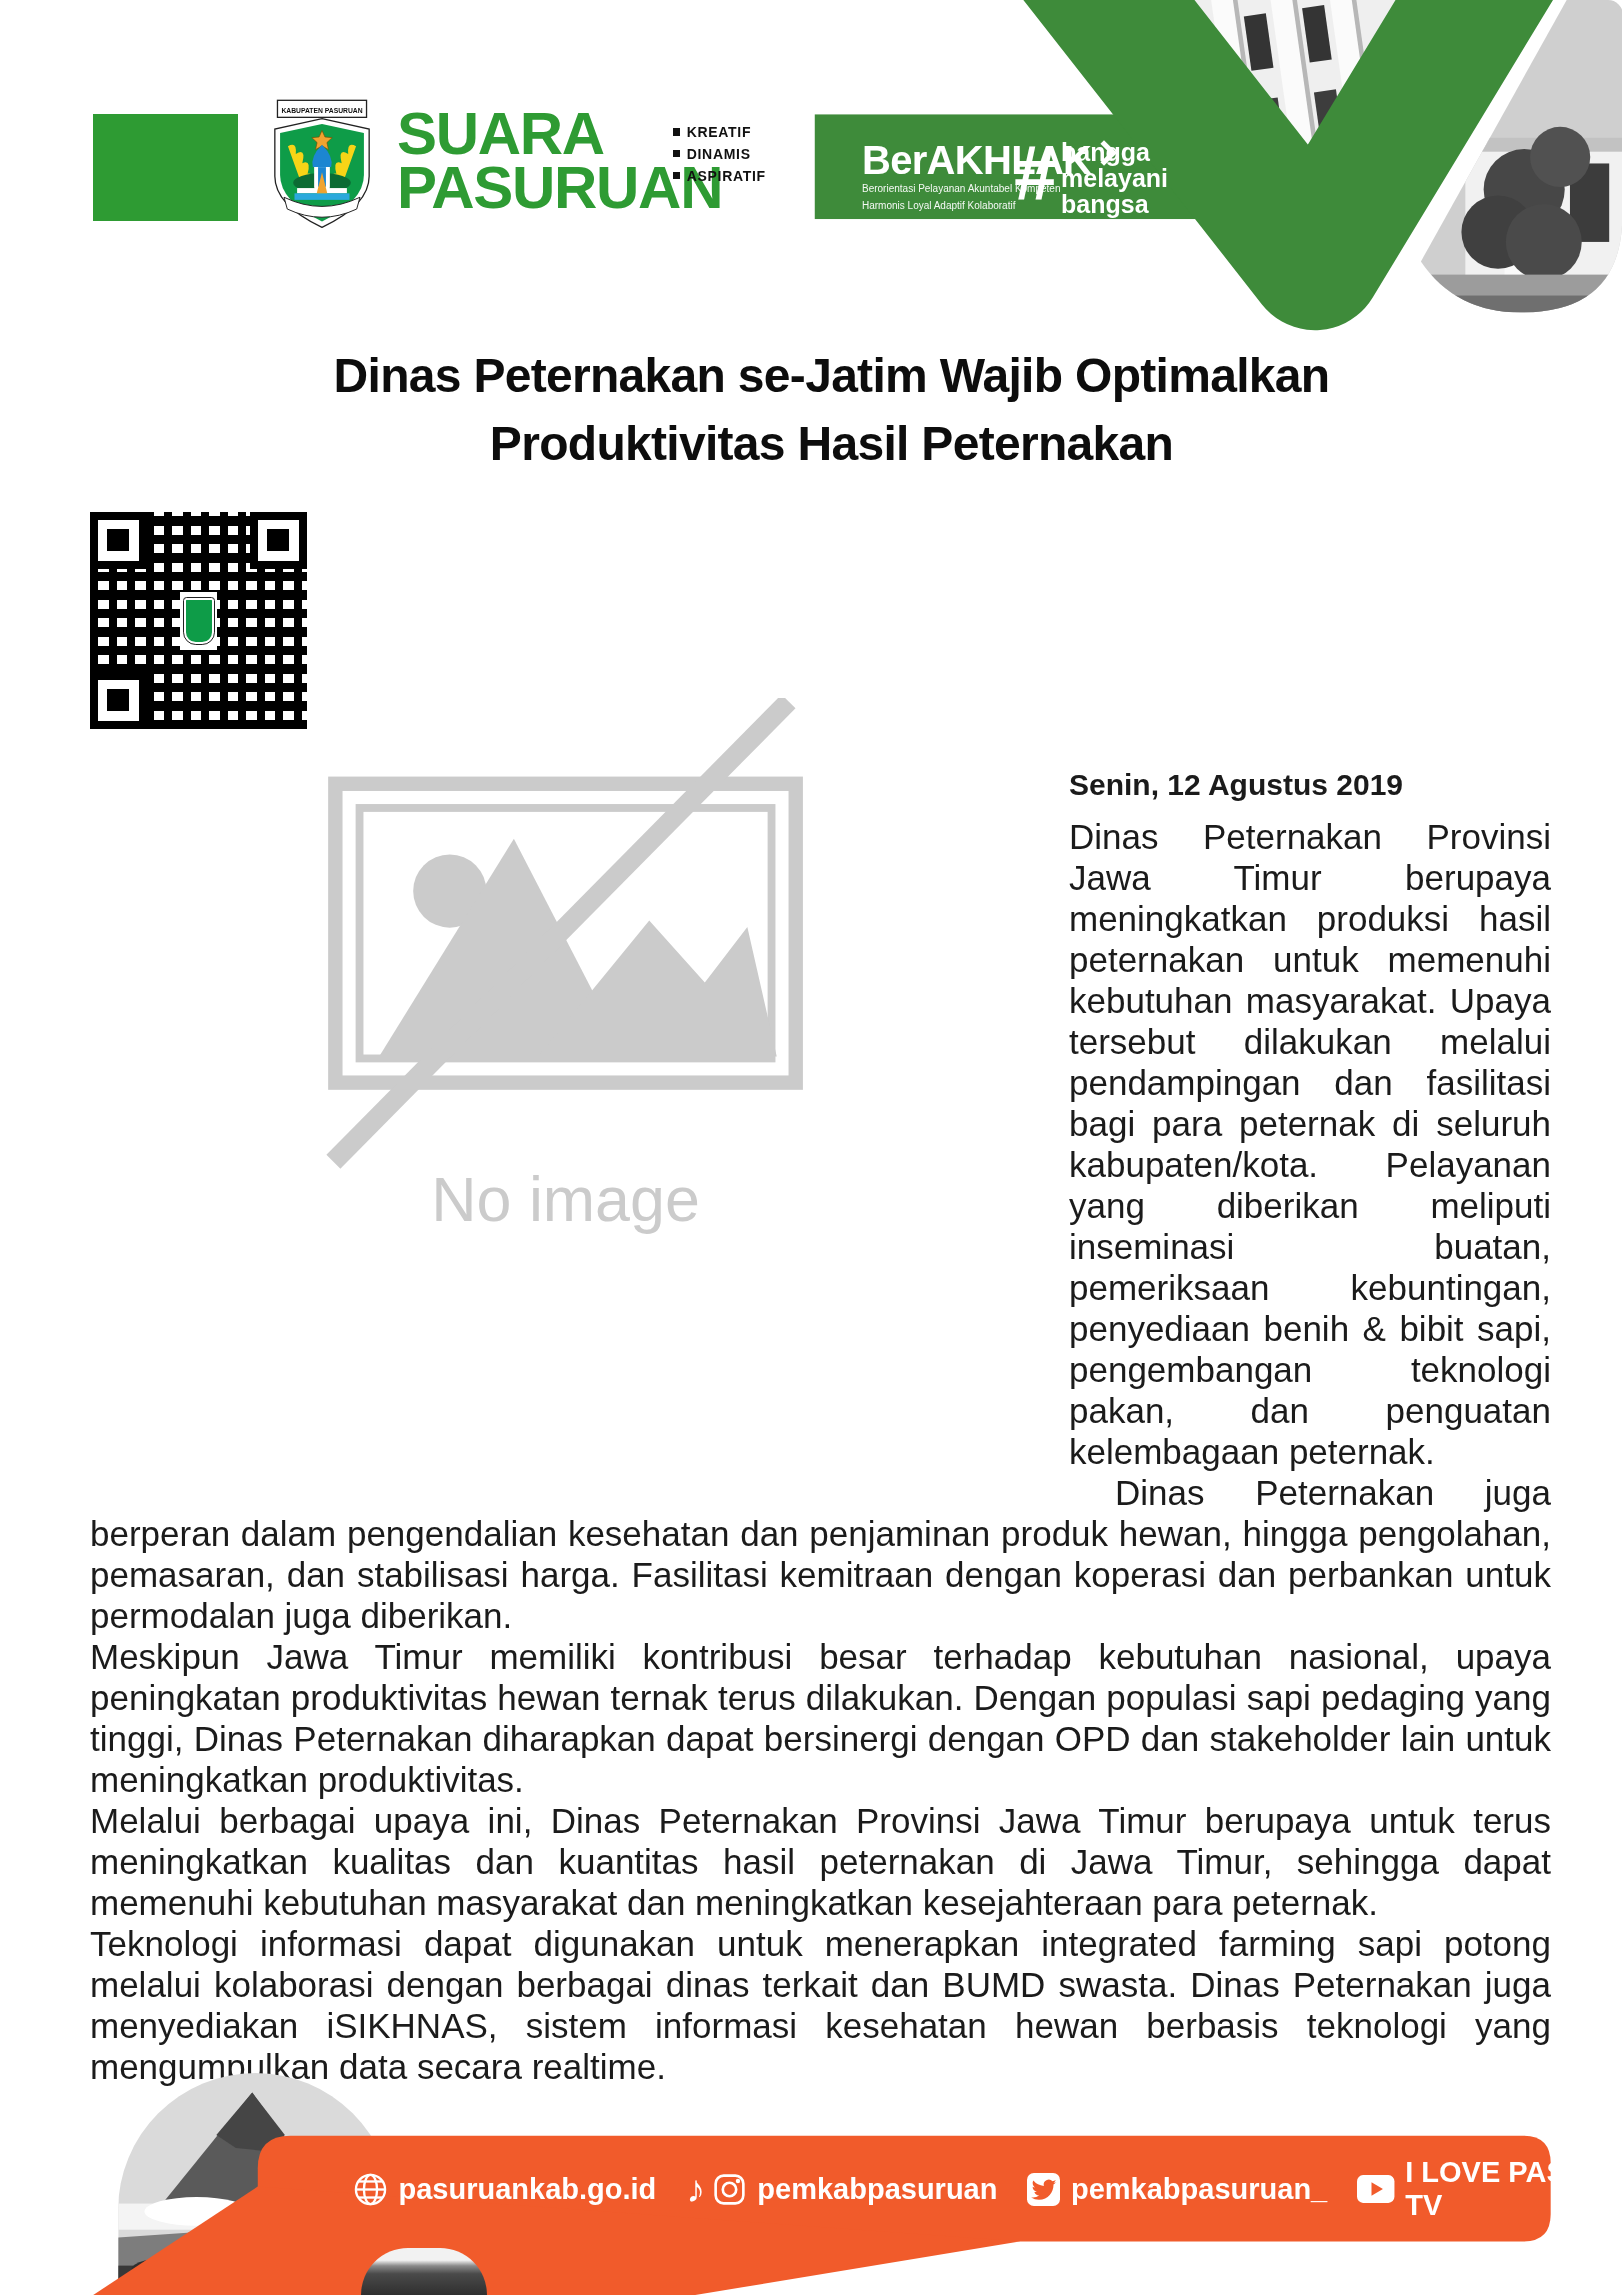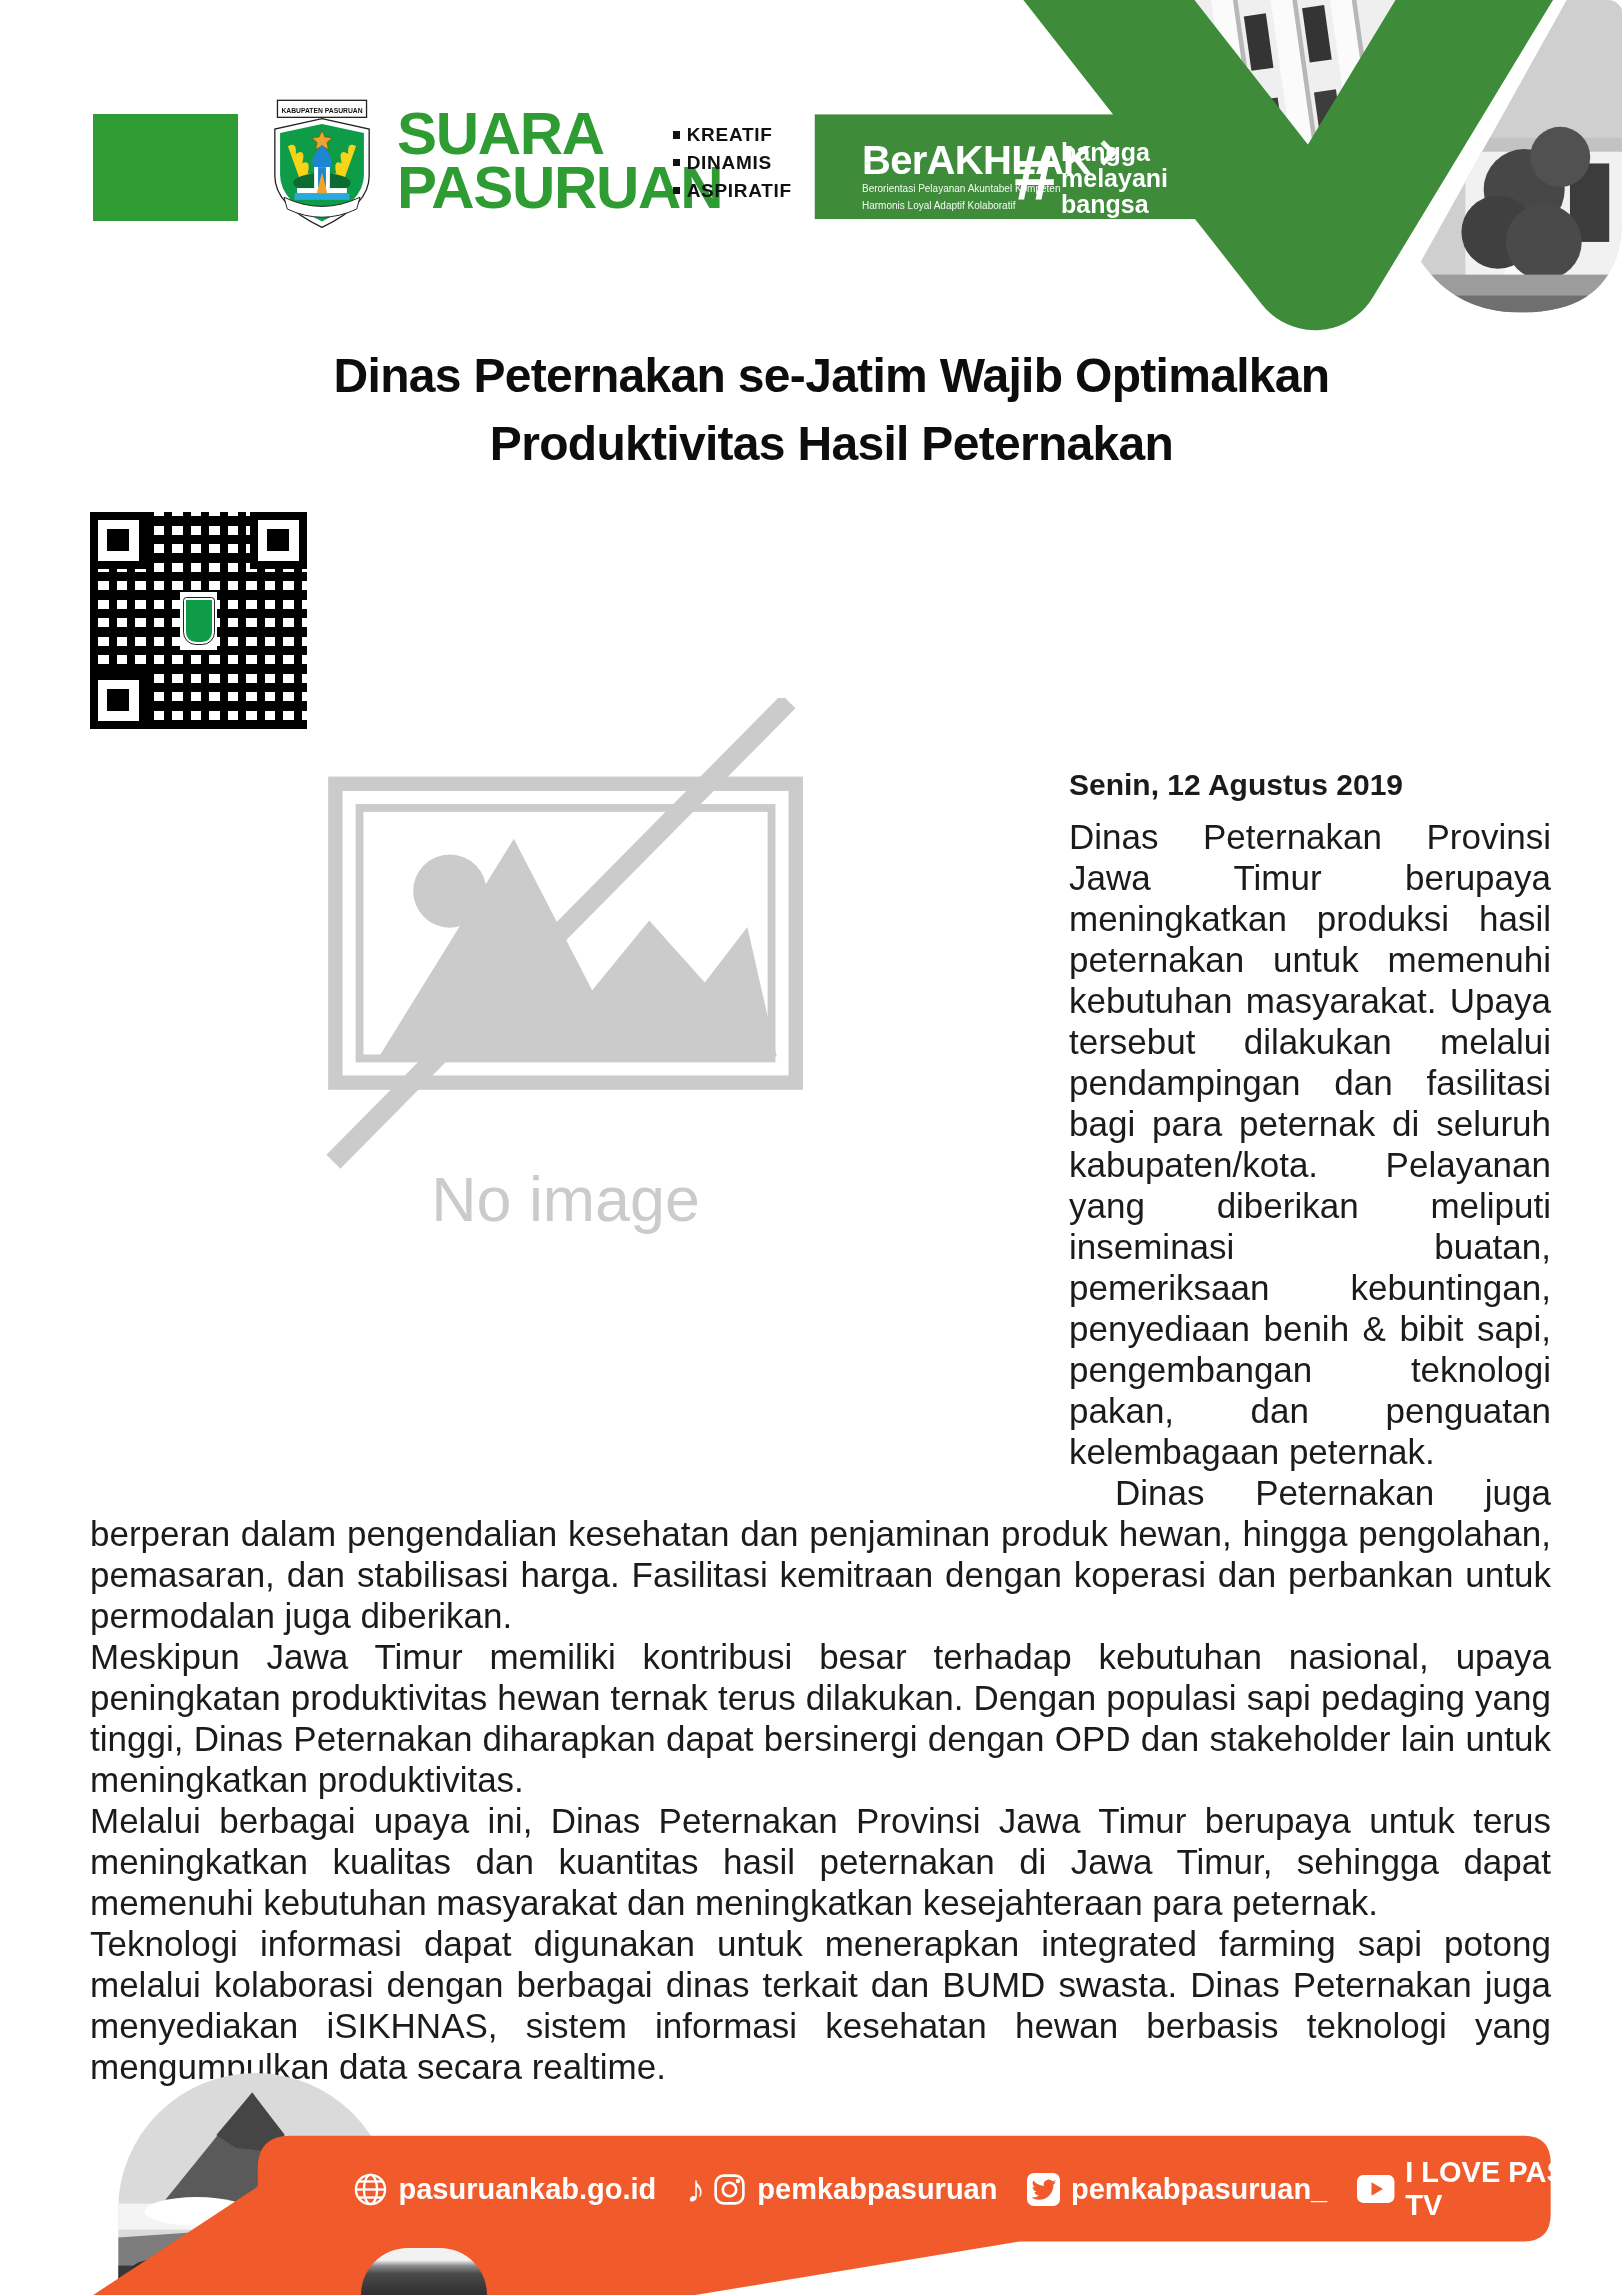--- a/index.html
+++ b/index.html
@@ -12,21 +12,21 @@
         font-family:"Liberation Sans", sans-serif;color:var(--ink);border-radius:15px;}
   
   .logo-rect{position:absolute;left:93px;top:114px;width:145px;height:107px;background:var(--brand-green);}
   .crest{position:absolute;left:259px;top:99px;}
   .brand{position:absolute;left:397px;top:107px;color:var(--brand-green);font-weight:700;line-height:54px;letter-spacing:-1.3px;}
   .brand .l1{font-size:60px;}
   .brand .l2{font-size:60px;}
   .tagline{position:absolute;left:673px;top:124px;}
   .tagline .item{display:flex;align-items:center;margin-bottom:5.9px;}
   .tagline .sq{width:7.2px;height:7.2px;background:#111;margin-right:6.5px;flex:none;}
-  .tagline .txt{font-size:19px;font-weight:700;letter-spacing:0.7px;color:#111;}
+  .tagline .txt{font-size:14px;font-weight:700;letter-spacing:0.7px;color:#111;}
   .motif{position:absolute;left:0;top:0;}
   .berakhlak{position:absolute;left:862px;top:143px;color:#fff;}
   .berakhlak .row{display:flex;align-items:flex-start;}
   .berakhlak .t{font-size:40px;font-weight:700;letter-spacing:-0.7px;line-height:35px;}
   .chev{width:13px;height:13px;border-top:5.9px solid #fff;border-right:5.9px solid #fff;
         transform:rotate(45deg);margin:1.3px 0 0 3.9px;}
   .berakhlak .s{font-size:10px;line-height:14.4px;margin-top:3.9px;opacity:.95;}
   .bangga{position:absolute;left:1013px;top:135px;color:#fff;display:flex;}
   .bangga .hash{font-size:77px;font-weight:700;font-style:italic;line-height:77px;margin-right:5.2px;}
   .bangga .words{font-size:25px;font-weight:700;line-height:26px;margin-top:3.9px;}

